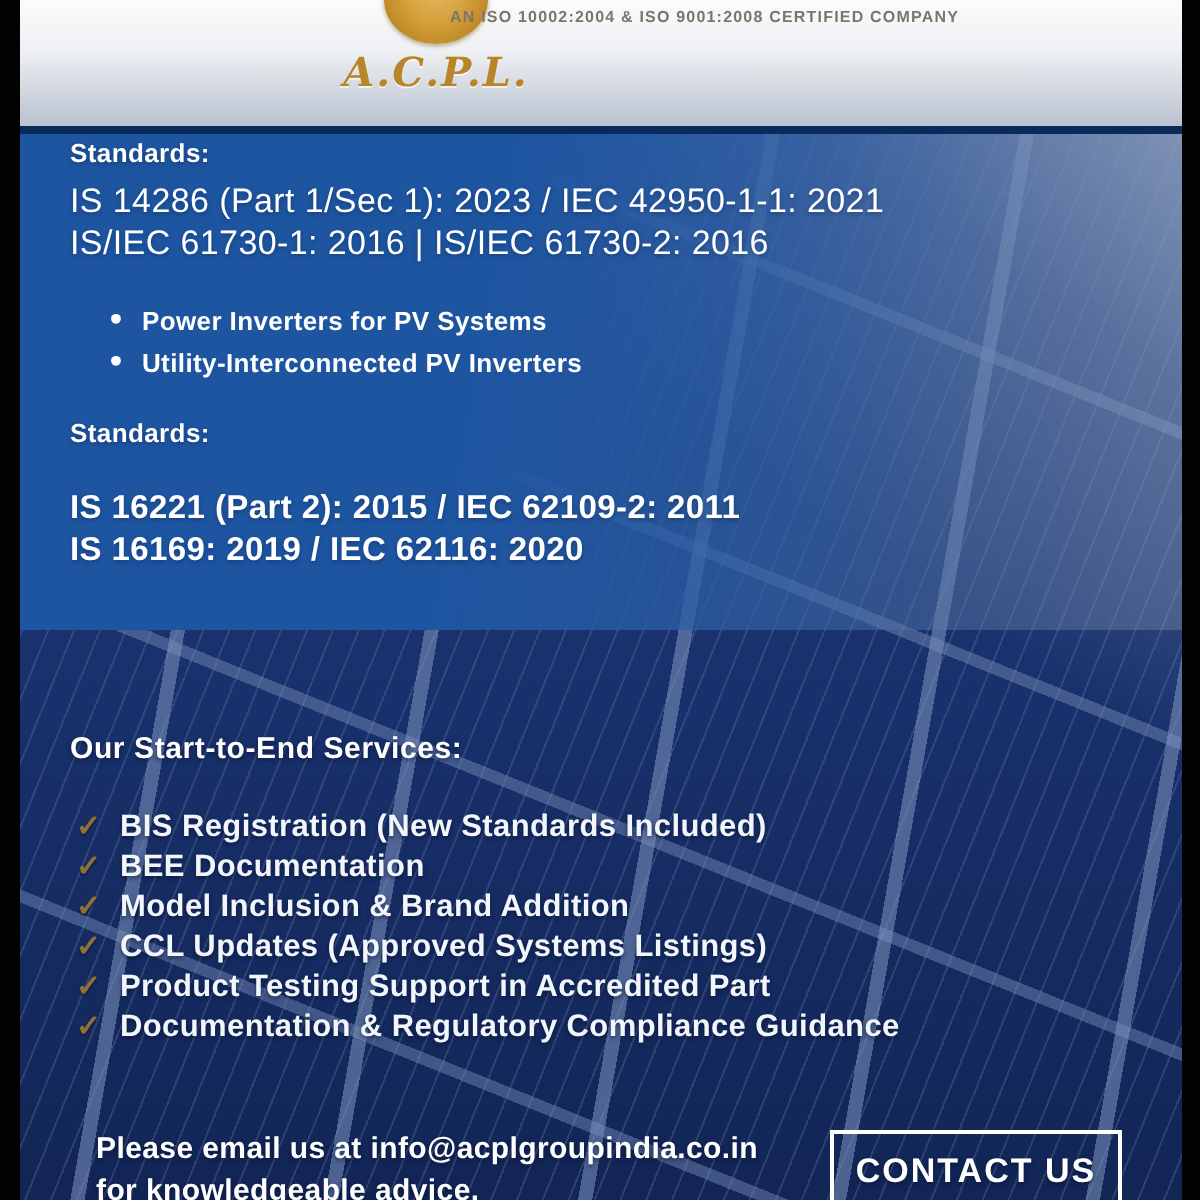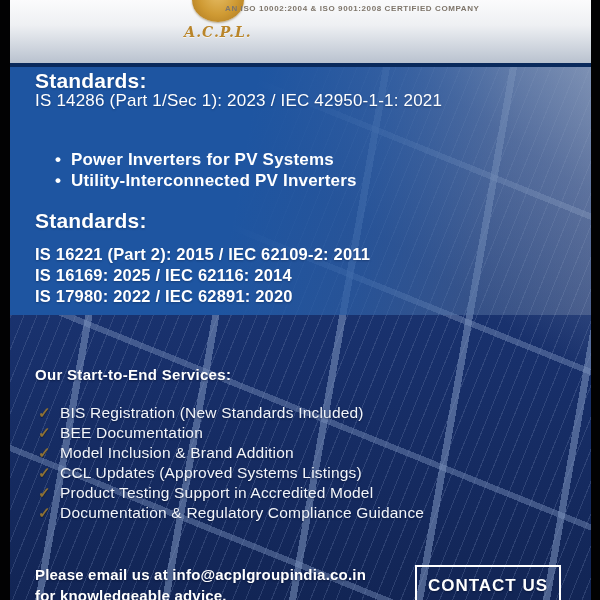--- a/index.html
+++ b/index.html
@@ -24,21 +24,21 @@
   .logo-wrap { position: absolute; left: 148px; top: 0; width: 120px; text-align: center; }
   .logo-ellipse {
     position: absolute; left: 34px; top: -22px; width: 52px; height: 44px;
     border-radius: 50%;
     background: radial-gradient(ellipse at 50% 30%, #e8c06a 0%, #cf9a33 55%, #a9741d 100%);
     box-shadow: 0 1px 2px rgba(120,90,30,0.5);
   }
   .logo-text {
     position: absolute; left: 0; top: 24px; width: 120px;
     font-family: "DejaVu Serif", serif; font-style: italic; font-weight: bold;
-    font-size: 14px; color: #b9852a; letter-spacing: 1px;
+    font-size: 20px; color: #b9852a; letter-spacing: 1px;
     text-shadow: 0 1px 0 rgba(255,255,255,0.6);
   }
   .iso-line {
     position: absolute; left: 215px; top: 4px;
     font-size: 8px; font-weight: bold; color: #7e756a; letter-spacing: 0.6px;
   }
 
   
   .photo {
     position: absolute; left: 0; right: 0; top: 63px; bottom: 0;
@@ -60,52 +60,52 @@
       rgba(45,95,165,0.72) 62%,
       rgba(95,125,170,0.42) 82%,
       rgba(150,163,185,0.30) 100%);
     z-index: 2;
   }
 
   .content { position: absolute; left: 0; right: 0; top: 0; bottom: 0; z-index: 4; color: #ffffff; }
 
   .heading {
     position: absolute; left: 25px;
-    font-size: 21px; font-weight: bold; letter-spacing: 0.2px;
+    font-size: 13px; font-weight: bold; letter-spacing: 0.2px;
     text-shadow: 0 1px 2px rgba(10,30,70,0.4);
   }
   .std-line {
     position: absolute; left: 25px;
     font-size: 17px; font-weight: normal; letter-spacing: 0.2px;
     text-shadow: 0 1px 2px rgba(10,30,70,0.4);
   }
   .std-line.bold { font-weight: bold; font-size: 16.5px; }
 
   .bullet-row { position: absolute; left: 45px; display: flex; align-items: center; }
   .bullet-dot { font-size: 17px; font-weight: bold; margin-right: 10px; }
-  .bullet-label { font-size: 17px; font-weight: bold; letter-spacing: 0.2px; }
+  .bullet-label { font-size: 13px; font-weight: bold; letter-spacing: 0.2px; }
 
   .services-head {
     position: absolute; left: 25px; top: 366px;
     font-size: 15px; font-weight: bold; letter-spacing: 0.3px;
     text-shadow: 0 1px 2px rgba(5,15,45,0.6);
   }
   .service-row { position: absolute; left: 28px; display: flex; align-items: baseline; }
   .check-icon {
     width: 22px; font-size: 15px; font-weight: bold; color: #8e7134;
     text-shadow: 0 1px 1px rgba(0,0,0,0.4);
     flex: 0 0 22px;
   }
   .service-label {
-    font-size: 15.5px; font-weight: normal; color: #f2f5fa; letter-spacing: 0.2px;
+    font-size: 15.5px; font-weight: bold; color: #f2f5fa; letter-spacing: 0.2px;
     text-shadow: 0 1px 2px rgba(5,15,45,0.6);
   }
 
   .email-line {
-    position: absolute; left: 25px;
+    position: absolute; left: 38px;
     font-size: 15px; font-weight: bold; letter-spacing: 0.2px;
     text-shadow: 0 1px 2px rgba(5,15,45,0.6);
   }
 
   .contact-btn {
     position: absolute; left: 405px; top: 565px; width: 146px; height: 48px;
     border: 2px solid #ffffff; background: transparent;
     color: #ffffff; font-family: "Liberation Sans", sans-serif;
     font-size: 17px; font-weight: bold; letter-spacing: 1px;
     display: flex; align-items: flex-start; justify-content: center;
@@ -129,34 +129,34 @@
       <div class="logo-ellipse"></div>
       <div class="logo-text">A.C.P.L.</div>
     </div>
     <div class="iso-line">AN ISO 10002:2004 &amp; ISO 9001:2008 CERTIFIED COMPANY</div>
   </div>
 
   <div class="content">
 
     <div class="heading" style="top: 69px;">Standards:</div>
     <div class="std-line" style="top: 91px;">IS 14286 (Part 1/Sec 1): 2023 / IEC 42950-1-1: 2021</div>
+    <div class="std-line" style="top: 112px;">IS/IEC 61730-1: 2016 | IS/IEC 61730-2: 2016</div>
 
     <div class="bullet-row" style="top: 150px;">
       <span class="bullet-dot">•</span>
       <span class="bullet-label">Power Inverters for PV Systems</span>
     </div>
     <div class="bullet-row" style="top: 171px;">
       <span class="bullet-dot">•</span>
       <span class="bullet-label">Utility-Interconnected PV Inverters</span>
     </div>
 
     <div class="heading" style="top: 209px;">Standards:</div>
     <div class="std-line bold" style="top: 245px;">IS 16221 (Part 2): 2015 / IEC 62109-2: 2011</div>
-    <div class="std-line bold" style="top: 266px;">IS 16169: 2025 / IEC 62116: 2014</div>
-    <div class="std-line bold" style="top: 287px;">IS 17980: 2022 / IEC 62891: 2020</div>
+    <div class="std-line bold" style="top: 266px;">IS 16169: 2019 / IEC 62116: 2020</div>
 
     <div class="services-head">Our Start-to-End Services:</div>
 
     <div class="service-row" style="top: 404px;">
       <span class="check-icon">✓</span>
       <span class="service-label">BIS Registration (New Standards Included)</span>
     </div>
     <div class="service-row" style="top: 424px;">
       <span class="check-icon">✓</span>
       <span class="service-label">BEE Documentation</span>
@@ -164,21 +164,21 @@
     <div class="service-row" style="top: 444px;">
       <span class="check-icon">✓</span>
       <span class="service-label">Model Inclusion &amp; Brand Addition</span>
     </div>
     <div class="service-row" style="top: 464px;">
       <span class="check-icon">✓</span>
       <span class="service-label">CCL Updates (Approved Systems Listings)</span>
     </div>
     <div class="service-row" style="top: 484px;">
       <span class="check-icon">✓</span>
-      <span class="service-label">Product Testing Support in Accredited Model</span>
+      <span class="service-label">Product Testing Support in Accredited Part</span>
     </div>
     <div class="service-row" style="top: 504px;">
       <span class="check-icon">✓</span>
       <span class="service-label">Documentation &amp; Regulatory Compliance Guidance</span>
     </div>
 
     <div class="email-line" style="top: 566px;">Please email us at info@acplgroupindia.co.in</div>
     <div class="email-line" style="top: 587px;">for knowledgeable advice.</div>
 
     <button class="contact-btn">CONTACT US</button>

